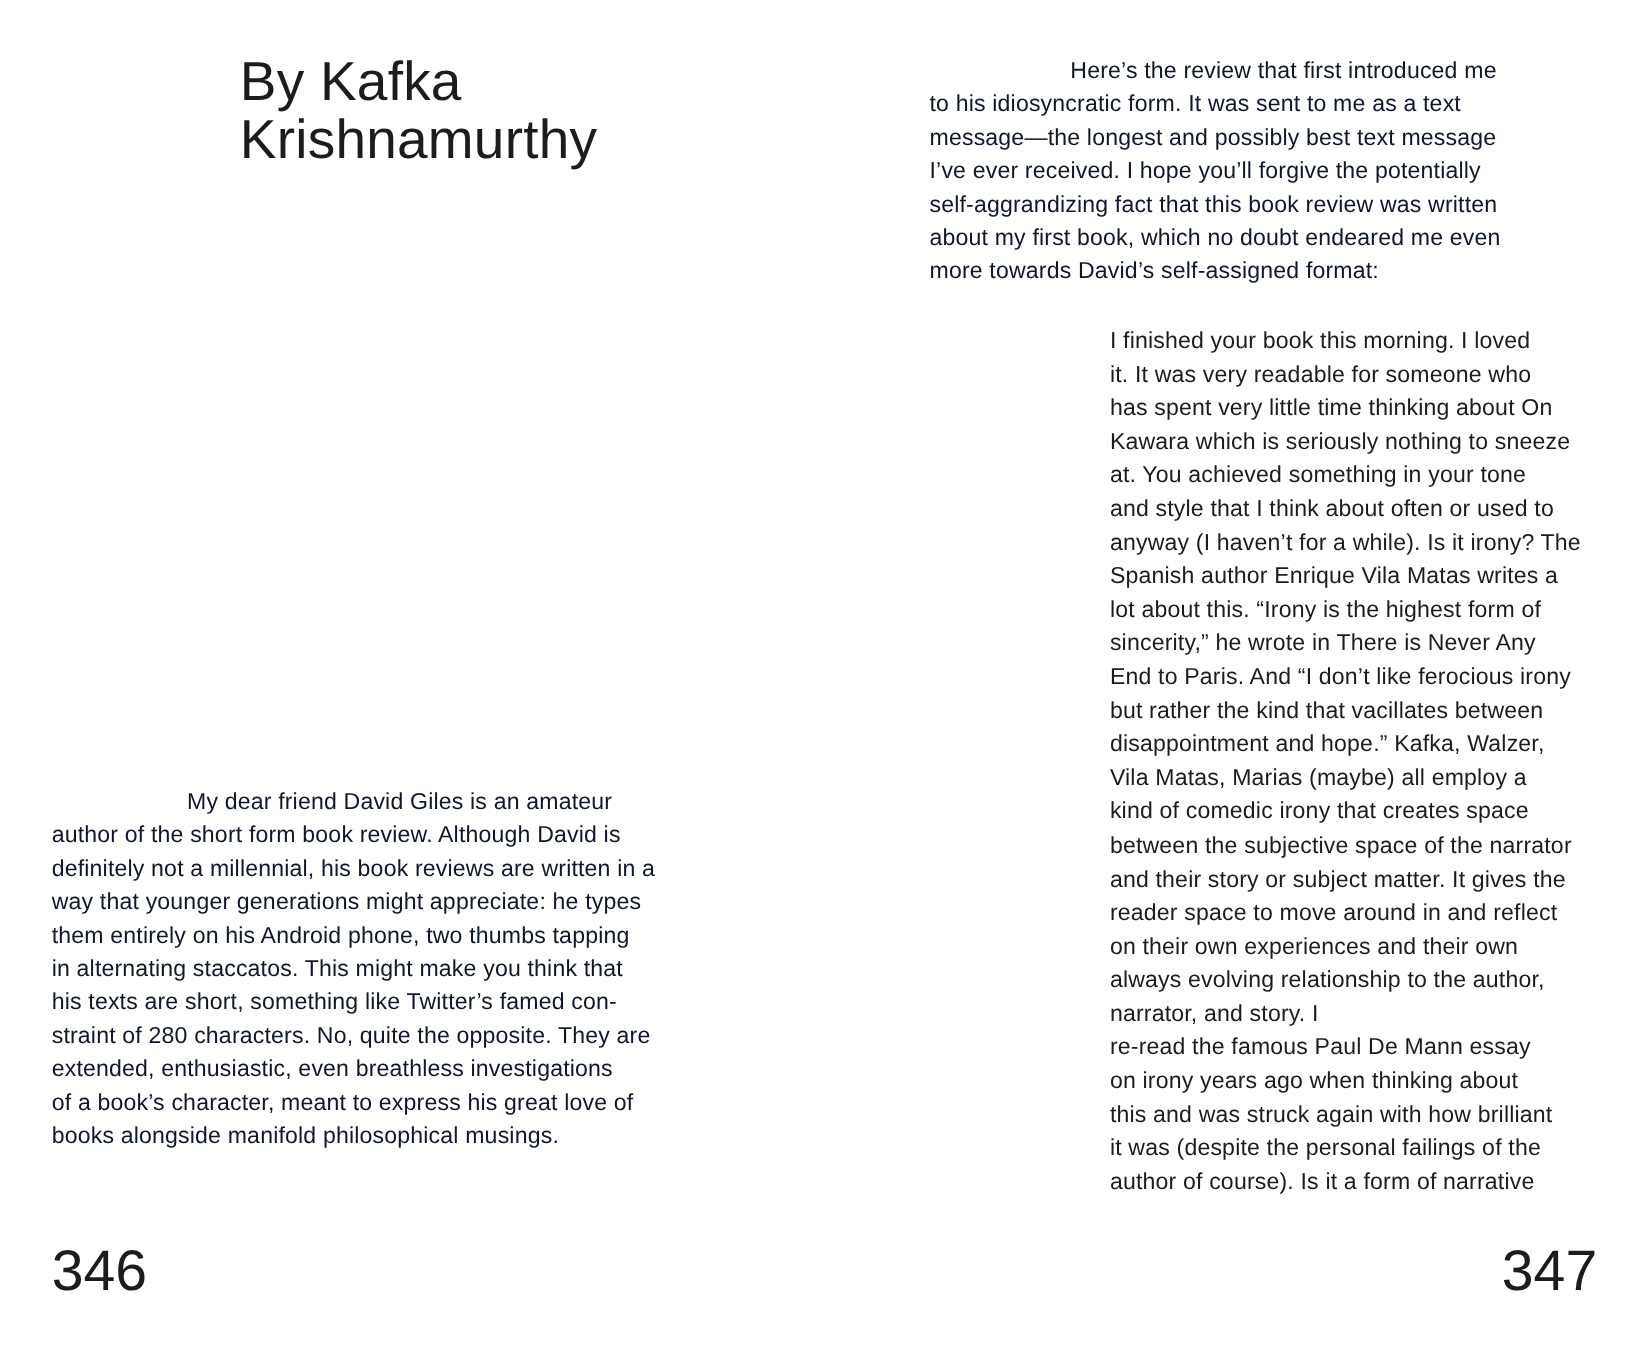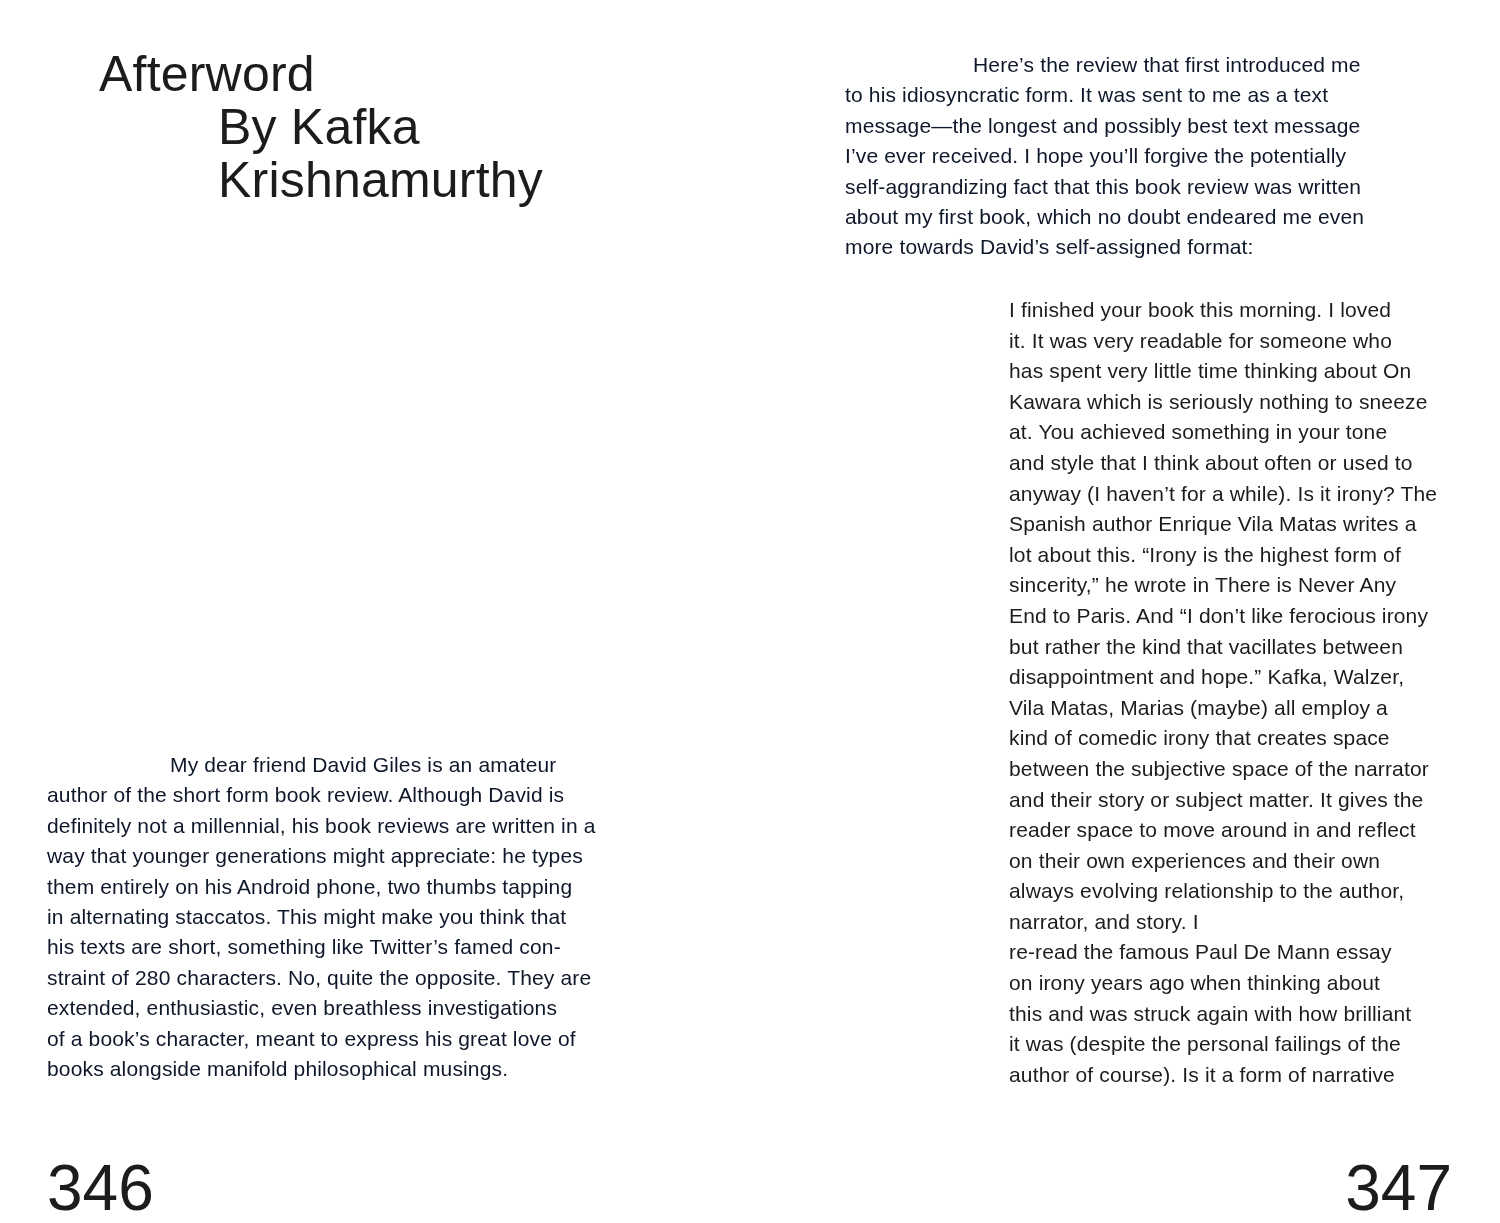--- a/index.html
+++ b/index.html
@@ -37,21 +37,21 @@
     position: absolute;
     font-size: 21px;
     line-height: 30.4px;
     letter-spacing: 0.15px;
     white-space: pre-line;
     color: #0f172a;
   }
 
   .left-paragraph {
     left: 47px;
-    top: 750px;
+    top: 714px;
     width: 665px;
     text-indent: 123px;
   }
 
   .right-paragraph {
     left: 95px;   
     top: 50px;
     width: 625px;
     text-indent: 128px;
   }
@@ -64,38 +64,37 @@
     font-size: 21px;
     line-height: 30.6px;
     letter-spacing: 0.15px;
     white-space: pre-line;
     color: #1c1c1c;
     margin-left: 39px;
   }
 
   .folio {
     position: absolute;
-    top: 1160px;
-    font-size: 64px;
+    top: 1128px;
+    font-size: 52px;
     line-height: 56px;
     font-weight: 400;
     color: #1c1c1c;
   }
   .folio-left  { left: 47px; }
   .folio-right { right: 48px; text-align: center; }
 </style>
 </head>
 <body>
 
 <div class="spread">
 
   <div class="page page-left">
 
     <h1 class="chapter-title">
-      <span class="title-line">Afterword</span>
       <span class="title-line title-indent">By Kafka</span>
       <span class="title-line title-indent">Krishnamurthy</span>
     </h1>
 
     <p class="body-text left-paragraph">My dear friend David Giles is an amateur
 author of the short form book review. Although David is
 definitely not a millennial, his book reviews are written in a
 way that younger generations might appreciate: he types
 them entirely on his Android phone, two thumbs tapping
 in alternating staccatos. This might make you think that

